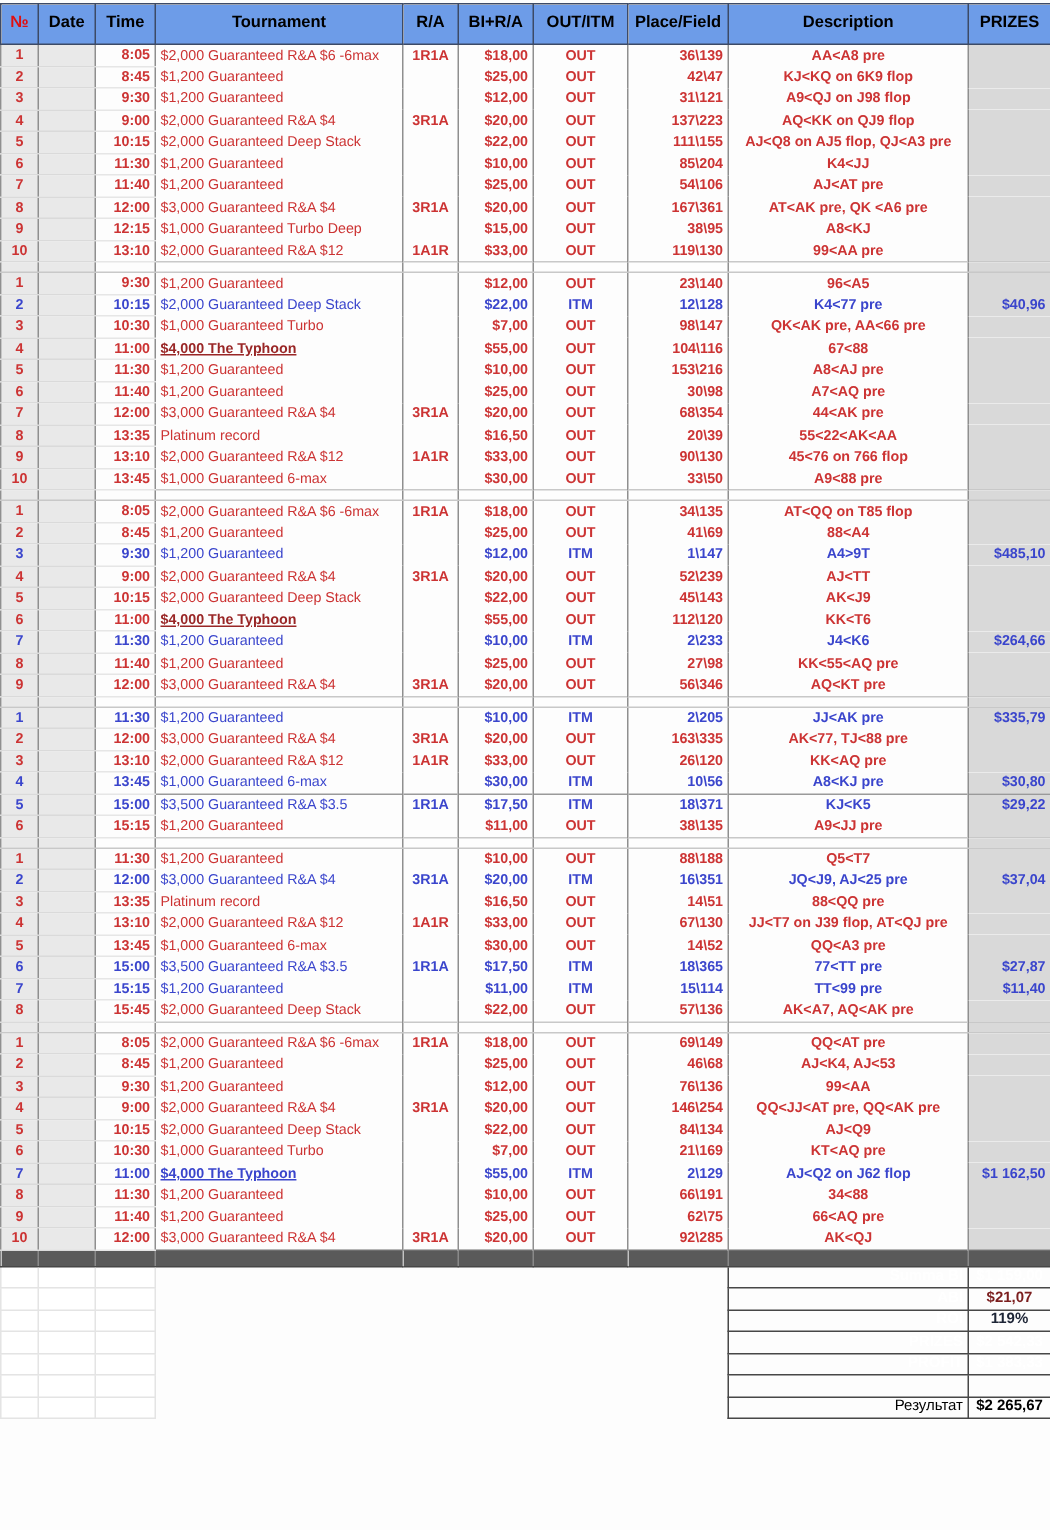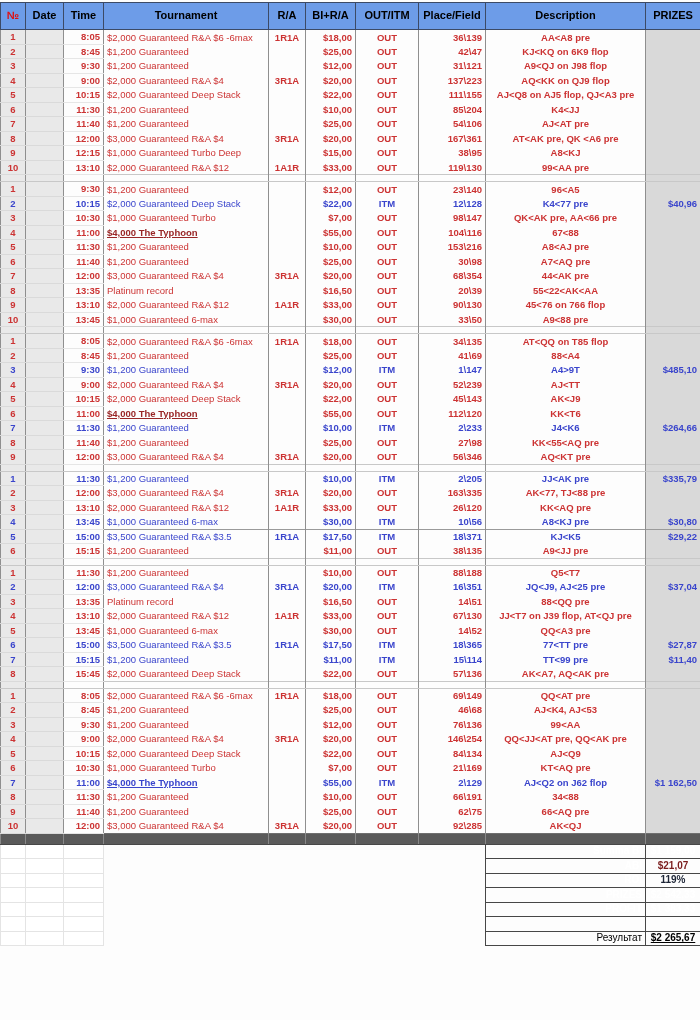--- a/index.html
+++ b/index.html
@@ -59,21 +59,21 @@
     border:1px solid #474747 !important;text-align:center;
     font-size:10px;font-weight:bold;height:12.5px;line-height:12px;padding:0 2px;
   }
   tr.sum.tall td.sum-label, tr.sum.tall td.sum-value{height:11px;}
   .bg-blue{background:#3b7dd8;color:#fff;}
   .bg-orange{background:#f9a11b;color:#fff;}
   .bg-white{background:#fff;color:#000;}
   .vc-white{color:#fff;}
   .vc-darkred{color:#7b1e1e;}
   .vc-navy{color:#1d2536;}
-  .vc-black{color:#000;text-decoration:underline;}
+  .vc-black{color:#000;}
 </style>
 </head>
 <body>
 
 <div class="sheet">
   <table class="grid">
     <colgroup>
       <col style="width:25px">
         <col style="width:38px">
         <col style="width:40px">

